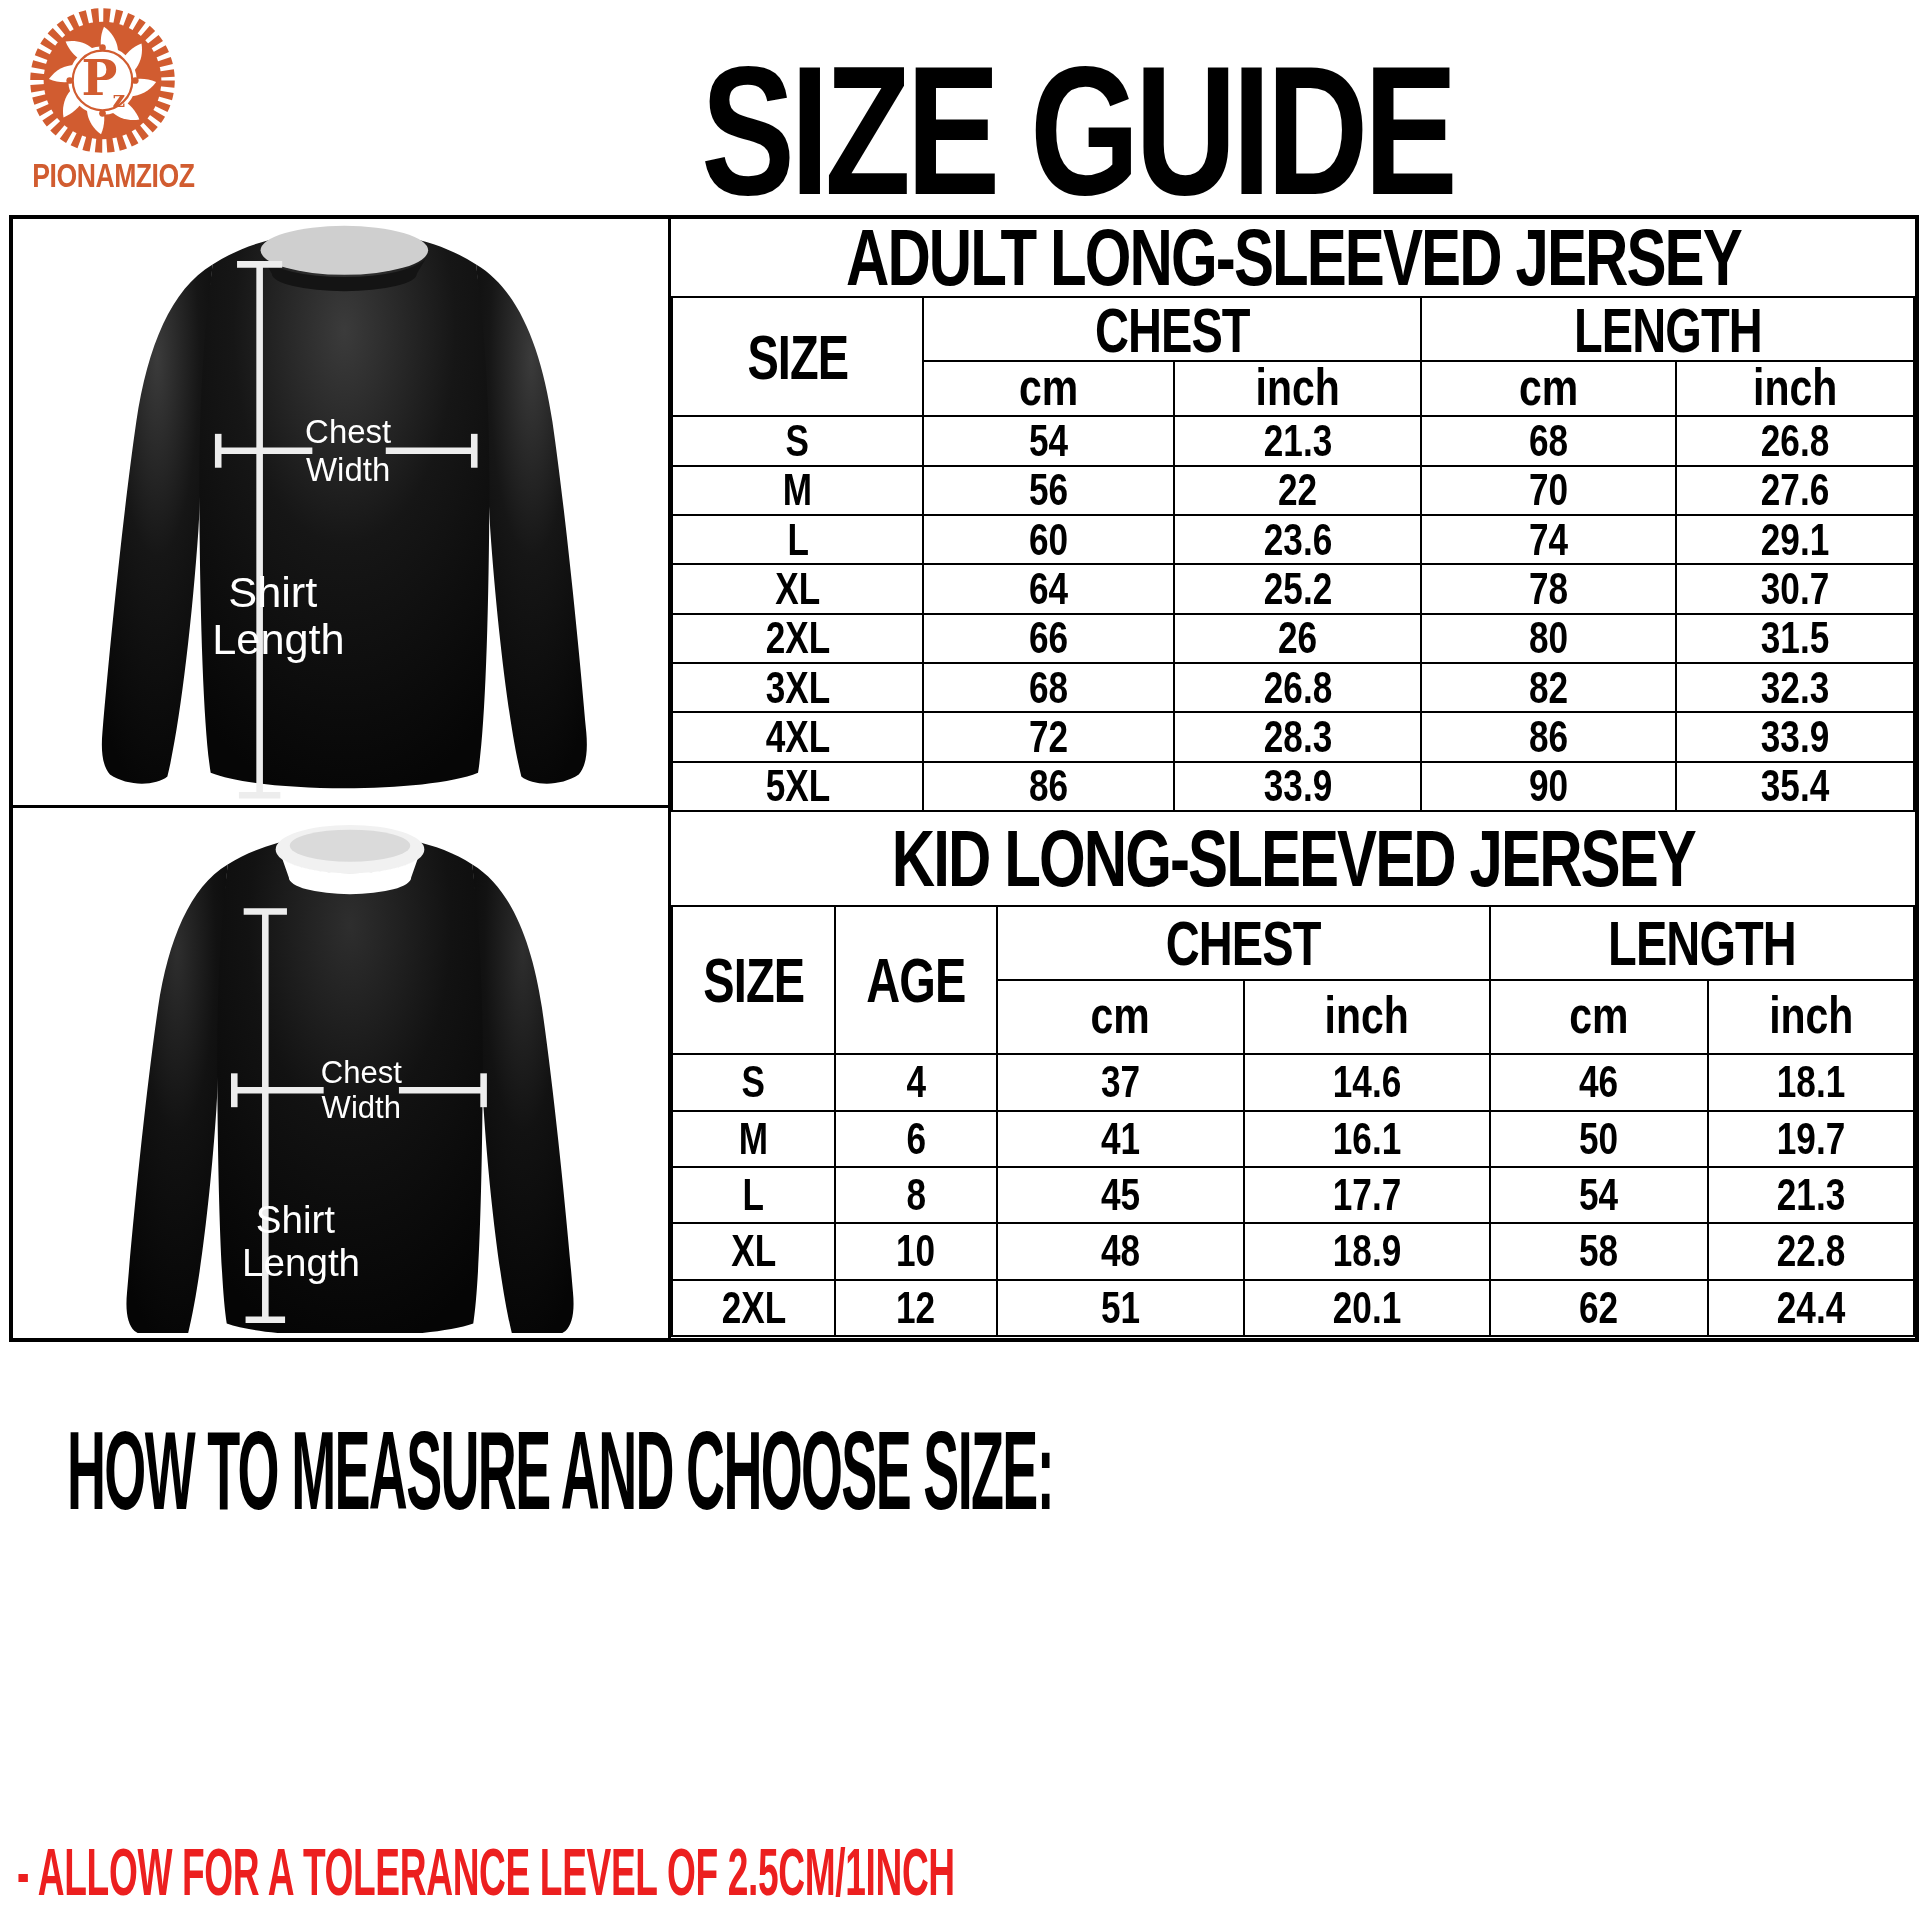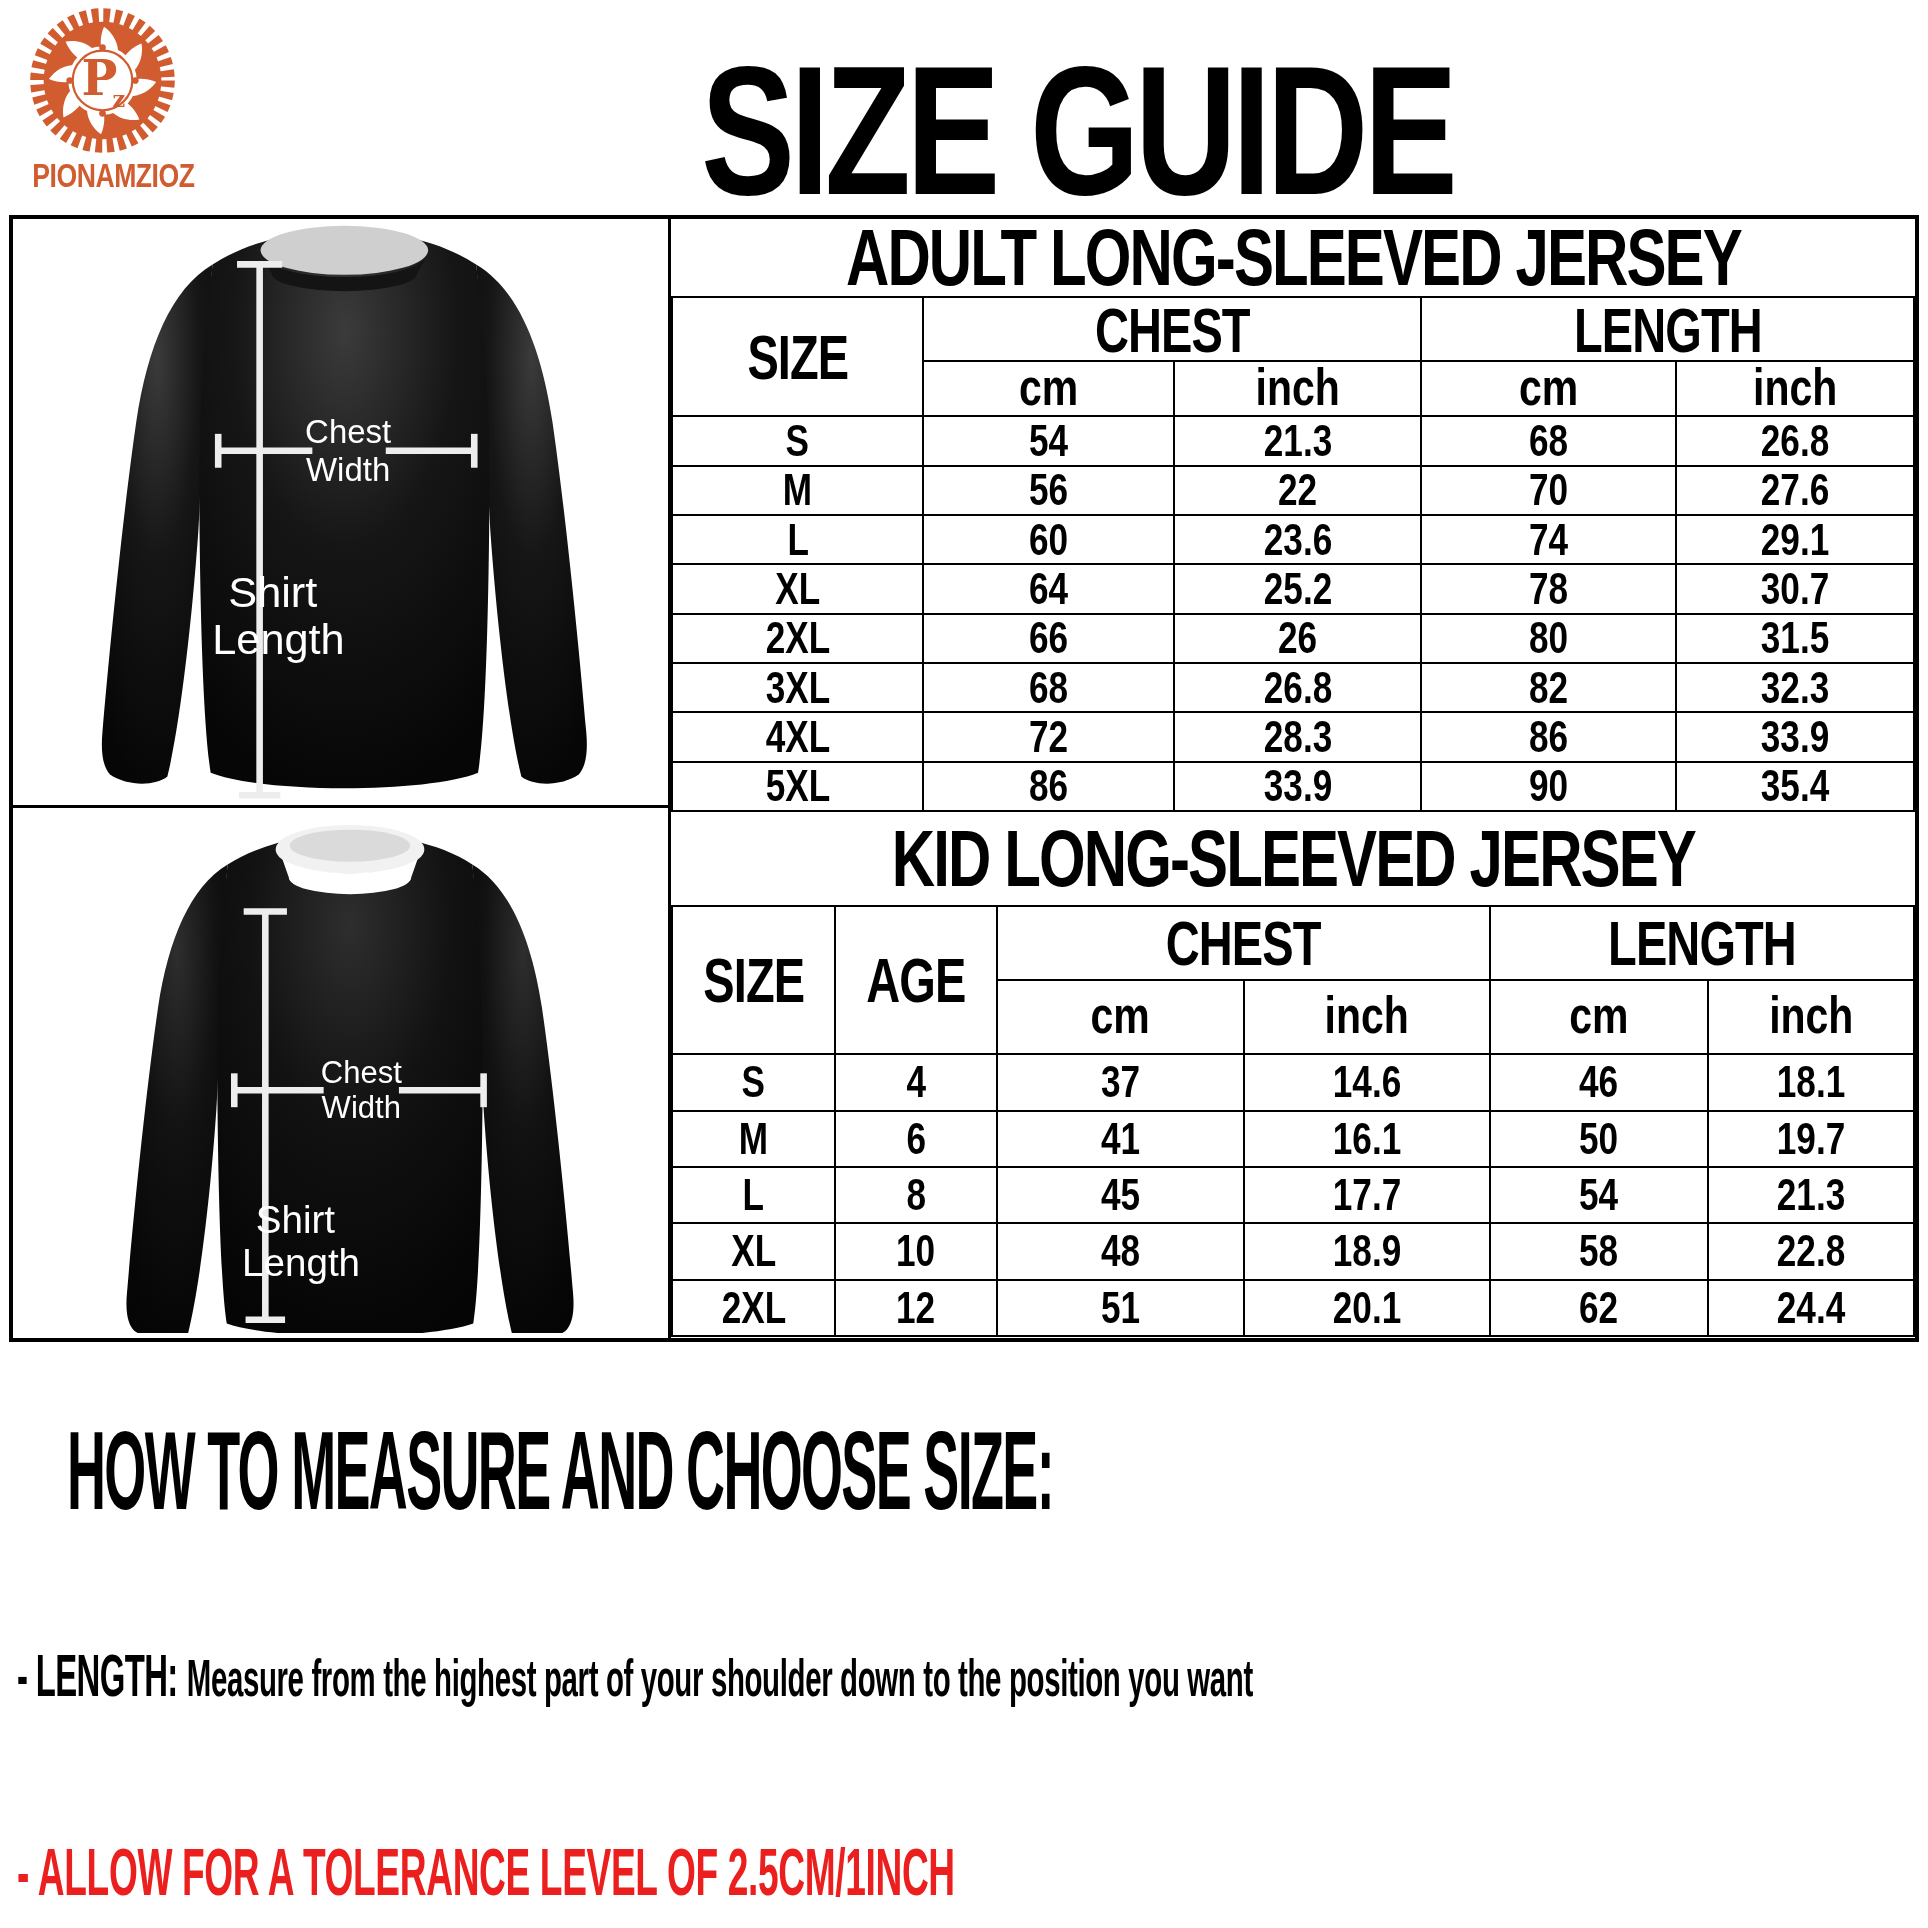--- a/index.html
+++ b/index.html
@@ -323,21 +323,18 @@
             </tr>
           </tbody>
       </table>
     </div>
   </div>
 
   <div class="howto-h">
     <span>HOW TO MEASURE AND CHOOSE SIZE:</span>
   </div>
 
-  <div class="bullet" style="top:1641px">
-    <span class="bl-wrap"><b class="bl-label">- LENGTH:</b><span class="bl-text">Measure from the highest part of your shoulder down to the position you want</span></span>
-  </div>
   <div class="bullet tolerance" style="top:1834px">
     <span class="bl-wrap"><b class="bl-label">-</b><span class="bl-text">ALLOW FOR A TOLERANCE LEVEL OF 2.5CM/1INCH</span></span>
   </div>
 
 </div>
 
 
 </body></html>

